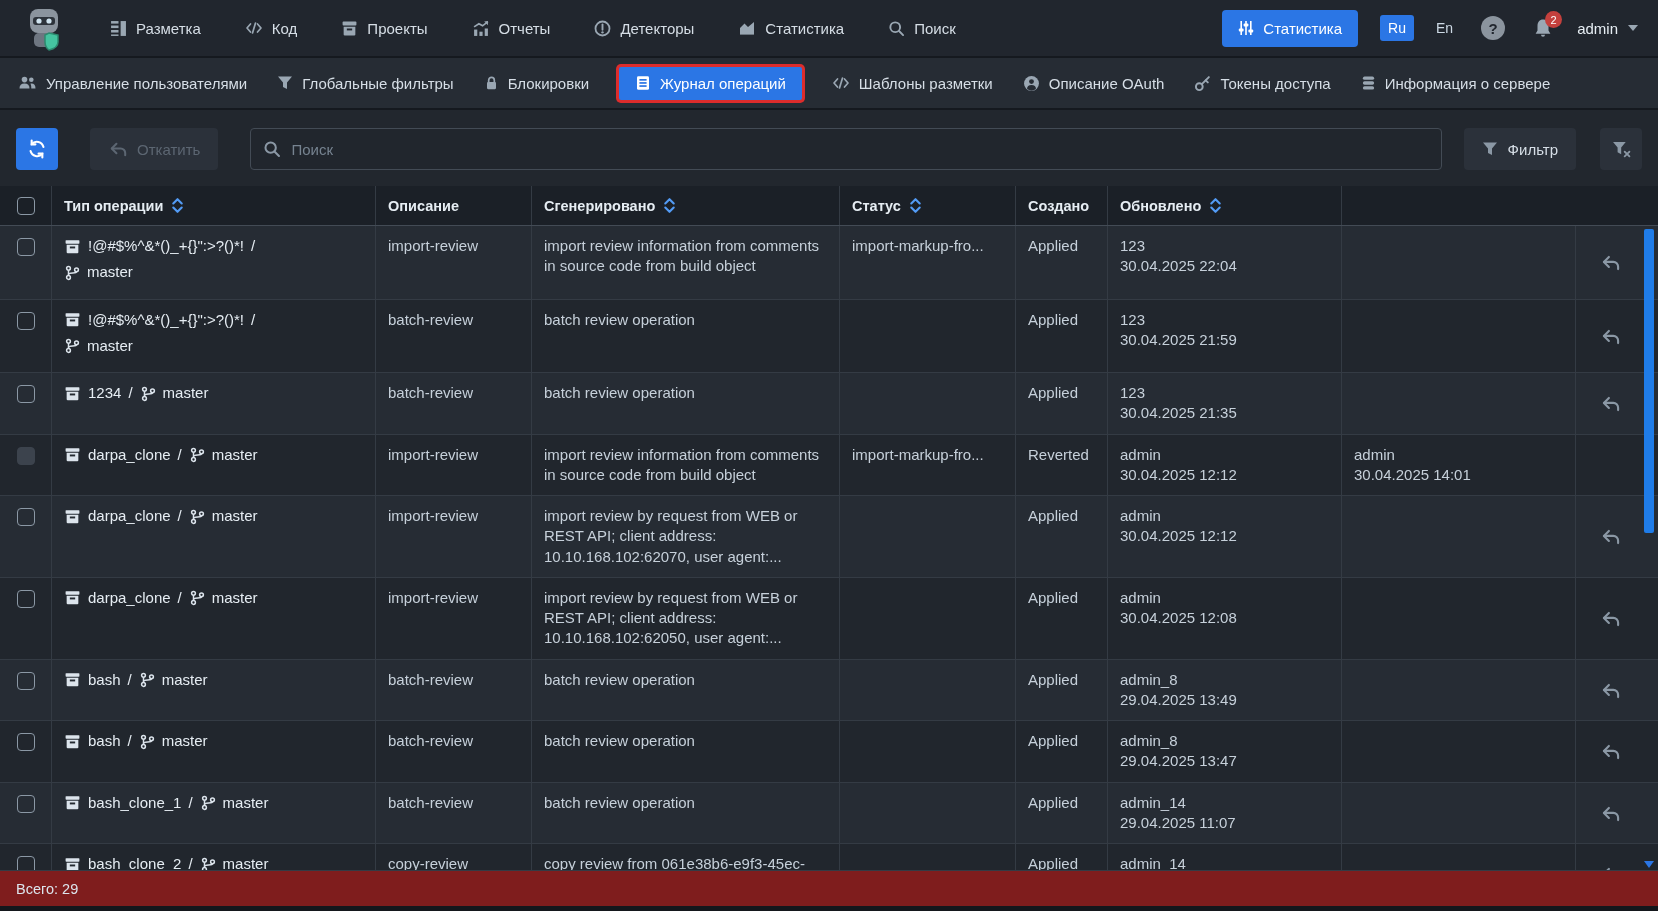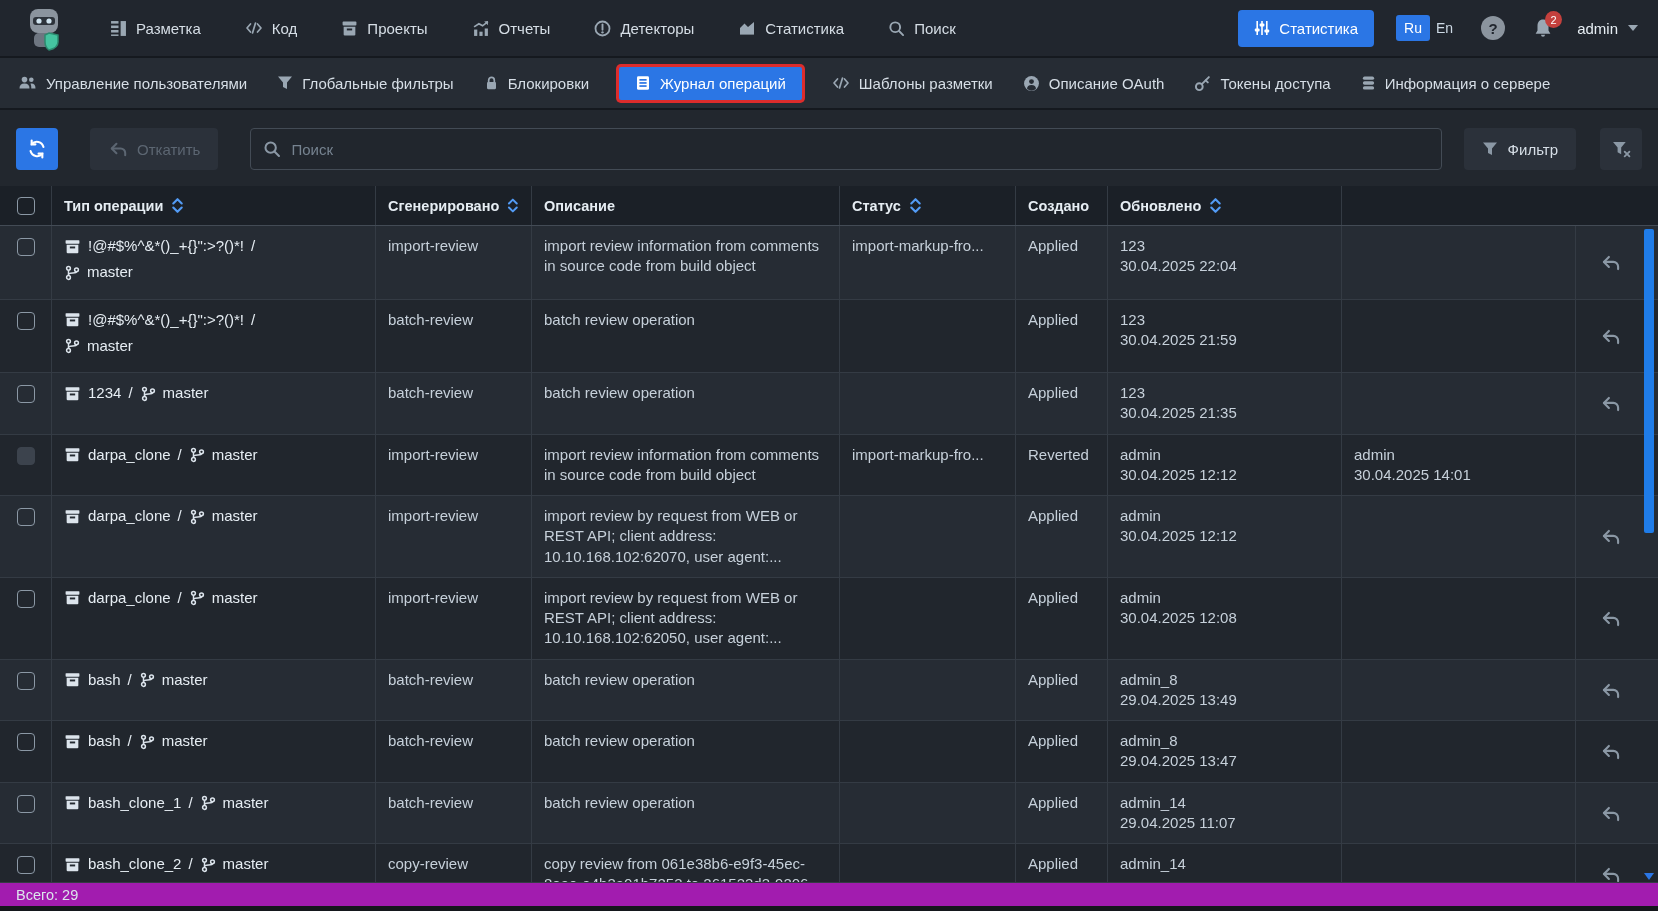--- a/index.html
+++ b/index.html
@@ -10,21 +10,21 @@
   
   .topbar { height:58px; background:#21262e; display:flex; align-items:center;
     padding:0 20px 0 22px; border-bottom:2px solid #15191f; flex:none; }
   .logo { width:44px; height:46px; margin-right:44px; flex:none; }
   .topnav { display:flex; align-items:center; gap:44px; }
   .nav-item { display:flex; align-items:center; gap:9px; color:#d6dee6; font-size:15px; cursor:pointer; }
   .nav-item svg { flex:none; }
   .topbar-right { margin-left:auto; display:flex; align-items:center; gap:18px; }
   .btn-settings { display:flex; align-items:center; gap:9px; background:#2b76e5; color:#fff;
     border:none; border-radius:4px; padding:10px 16px; font-size:15px; font-family:inherit; cursor:pointer; }
-  .lang { display:flex; align-items:flex-end; gap:4px; margin-left:4px; }
+  .lang { display:flex; align-items:flex-end; gap:20px; margin-left:4px; }
   .lang-ru { background:#2b76e5; color:#fff; padding:5px 8px; border-radius:3px; font-size:14px; cursor:pointer; }
   .lang-en { color:#cdd9e5; font-size:14px; cursor:pointer; padding:5px 2px; }
   .help { width:24px; height:24px; border-radius:50%; background:#8b949e; color:#21262e;
     font-weight:bold; font-size:15px; display:flex; align-items:center; justify-content:center; cursor:pointer; margin-left:8px;}
   .bellwrap { position:relative; margin-left:10px; cursor:pointer; }
   .badge { position:absolute; top:-7px; right:-9px; background:#c4403d; color:#fff; font-size:11px;
     min-width:17px; height:17px; border-radius:9px; display:flex; align-items:center; justify-content:center; padding:0 4px; }
   .user { display:flex; align-items:center; gap:10px; color:#e6edf3; font-size:15px; cursor:pointer; margin-left:6px; }
   .caret { width:0; height:0; border-left:5px solid transparent; border-right:5px solid transparent; border-top:6px solid #9aa7b3; }
 
@@ -74,21 +74,21 @@
   .act-cell { display:flex; justify-content:center; padding-top:12px; padding-right:26px; }
   .undo-btn { background:none; border:none; cursor:pointer; padding:0; line-height:0; }
 
   
   .scrollbar { position:absolute; top:41px; bottom:0; right:4px; width:10px; }
   .thumb { position:absolute; top:2px; left:0; width:10px; height:304px; background:#1f7ce8; border-radius:2px; }
   .scroll-down { position:absolute; bottom:2px; left:0; width:0; height:0;
     border-left:5px solid transparent; border-right:5px solid transparent; border-top:7px solid #2b76e5; }
 
   
-  .footer { height:24px; background:#a21caf; border-top:1px solid #343b44; display:flex;
+  .footer { height:36px; background:#7f1d1d; border-top:1px solid #343b44; display:flex;
     align-items:center; padding:2px 16px; font-size:14.5px; color:#dce4ec; flex:none; }
   .bottom-edge { height:5px; background:#14171c; flex:none; }
 
   svg { display:block; }
 </style>
 </head>
 <body>
 
 <div class="app">
 
@@ -306,28 +306,28 @@
         <span class="checkbox"></span>
       </div>
       <div class="th">
         <span>Тип операции</span>
         <svg width="13" height="19" viewBox="0 0 12 18" fill="none" stroke="#539bf5" stroke-width="2" stroke-linecap="round" stroke-linejoin="round">
           <polyline points="2,7 6,3 10,7"></polyline>
             <polyline points="2,11 6,15 10,11"></polyline>
         </svg>
       </div>
       <div class="th">
+        <span>Описание</span>
+      </div>
+      <div class="th">
         <span>Сгенерировано</span>
         <svg width="13" height="19" viewBox="0 0 12 18" fill="none" stroke="#539bf5" stroke-width="2" stroke-linecap="round" stroke-linejoin="round">
           <polyline points="2,7 6,3 10,7"></polyline>
             <polyline points="2,11 6,15 10,11"></polyline>
         </svg>
-      </div>
-      <div class="th">
-        <span>Описание</span>
       </div>
       <div class="th">
         <span>Статус</span>
         <svg width="13" height="19" viewBox="0 0 12 18" fill="none" stroke="#539bf5" stroke-width="2" stroke-linecap="round" stroke-linejoin="round">
           <polyline points="2,7 6,3 10,7"></polyline>
             <polyline points="2,11 6,15 10,11"></polyline>
         </svg>
       </div>
       <div class="th">
         <span>Создано</span>

